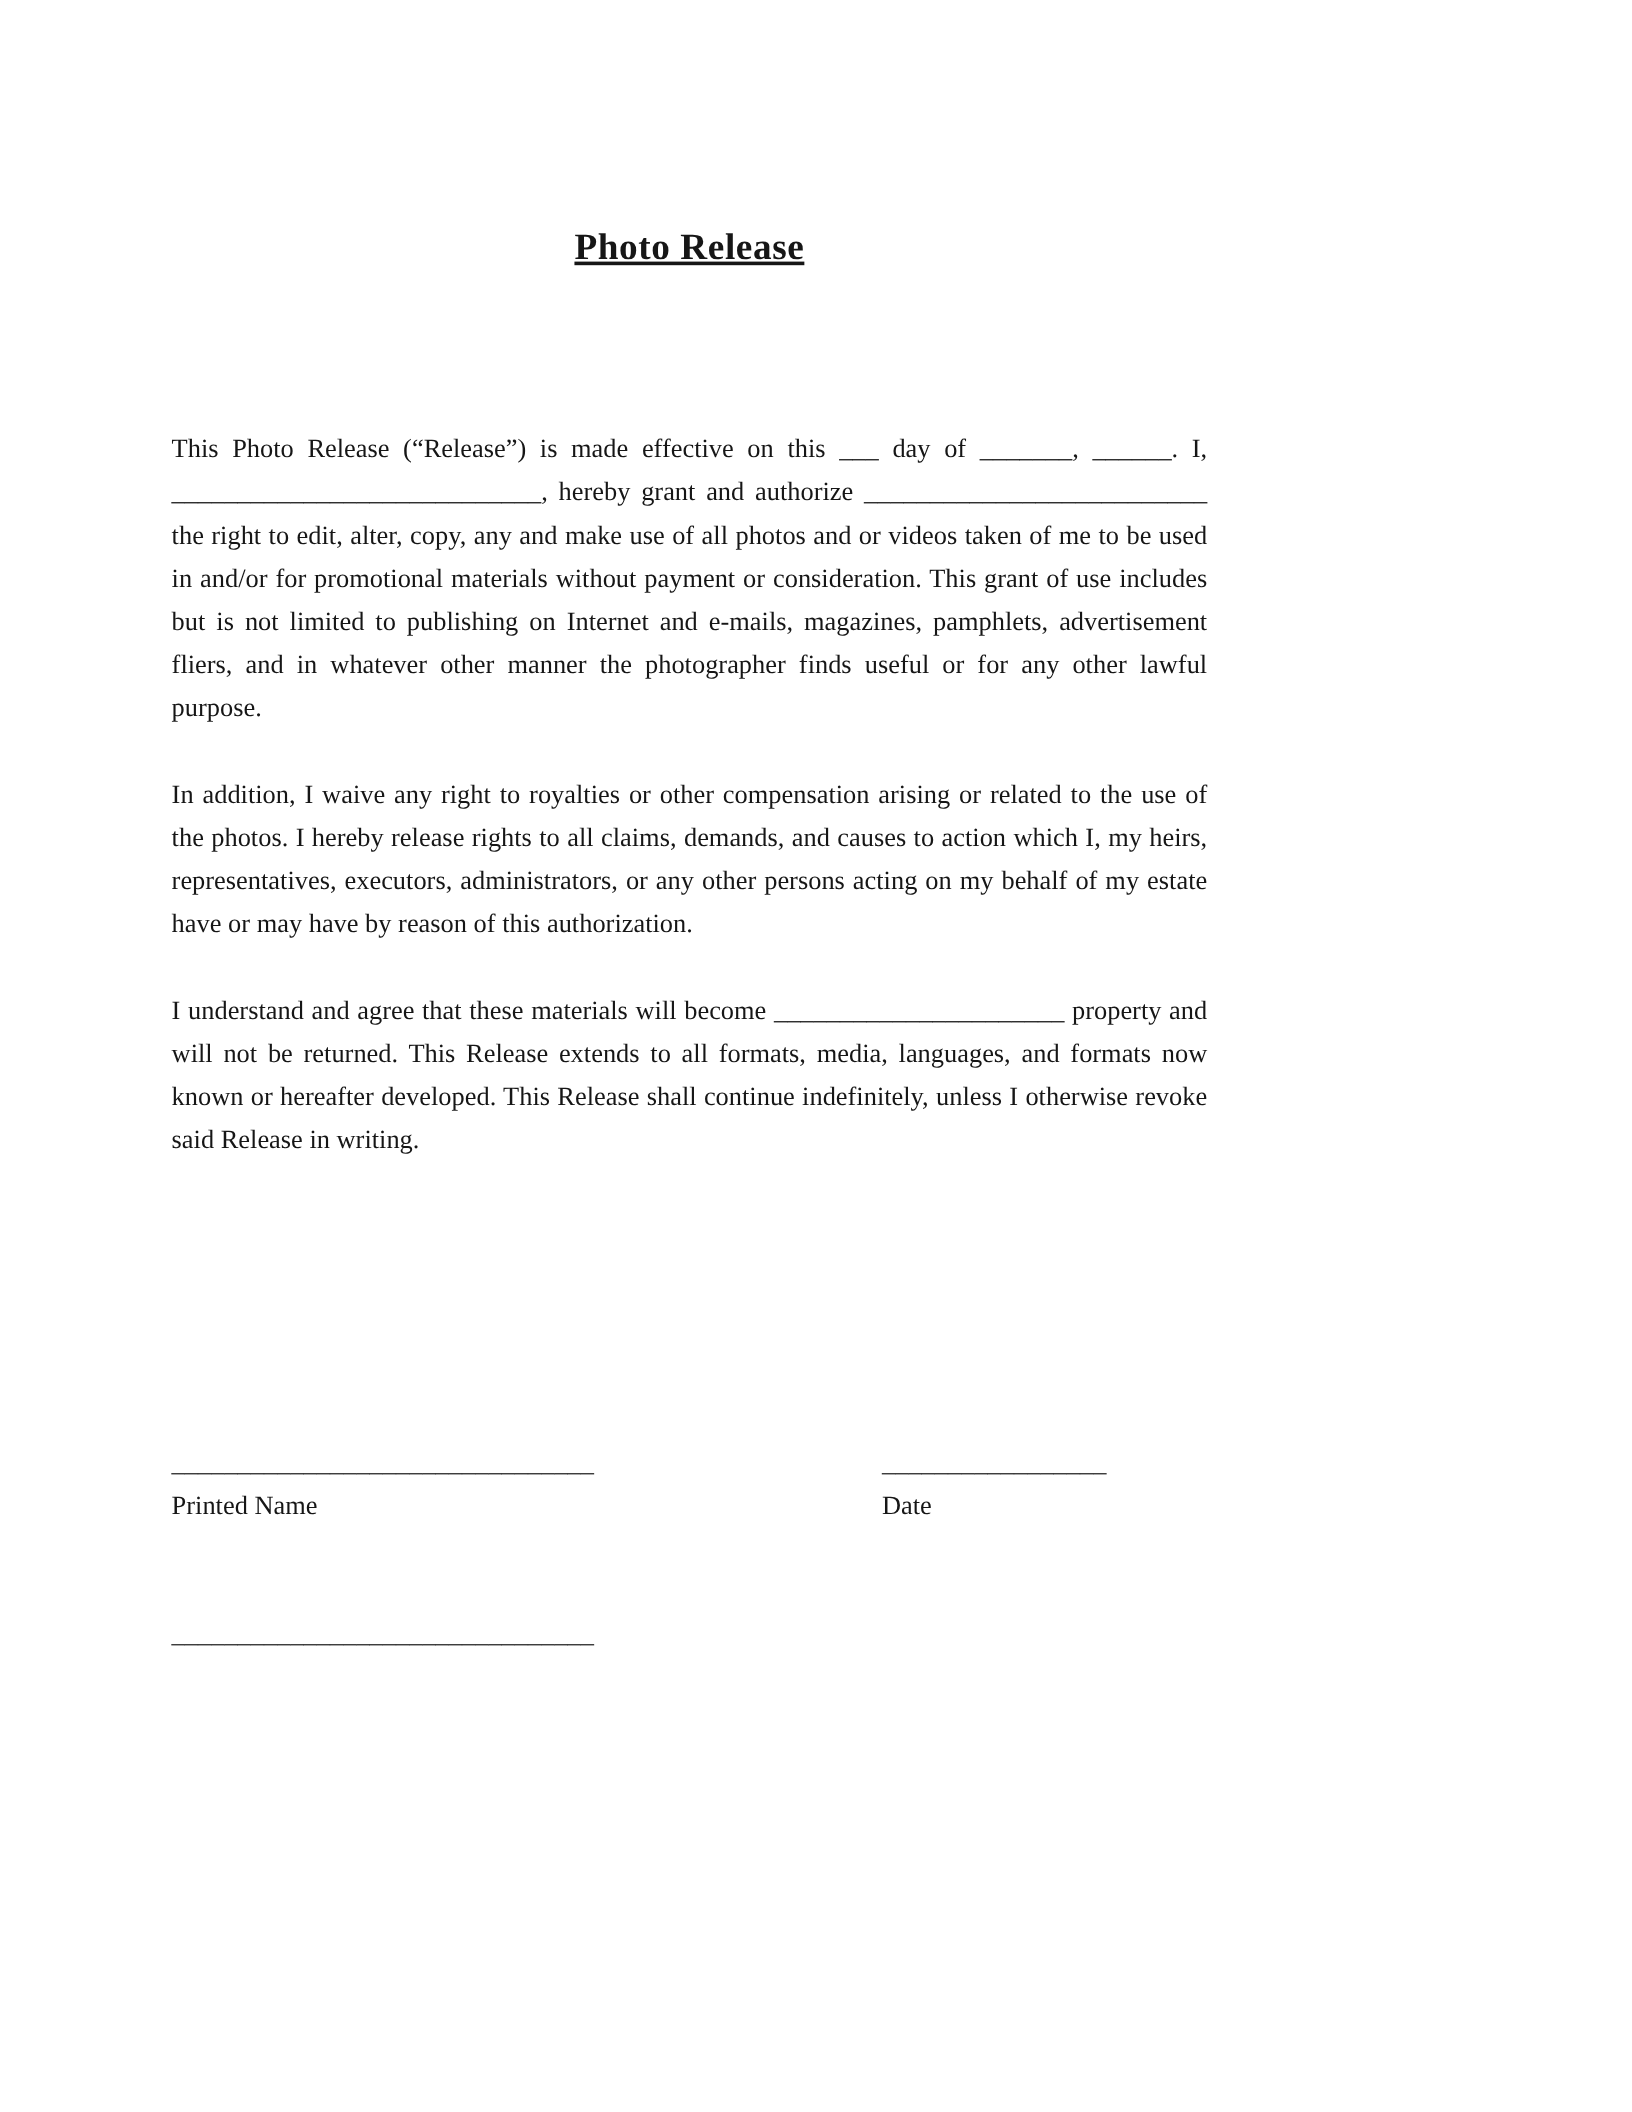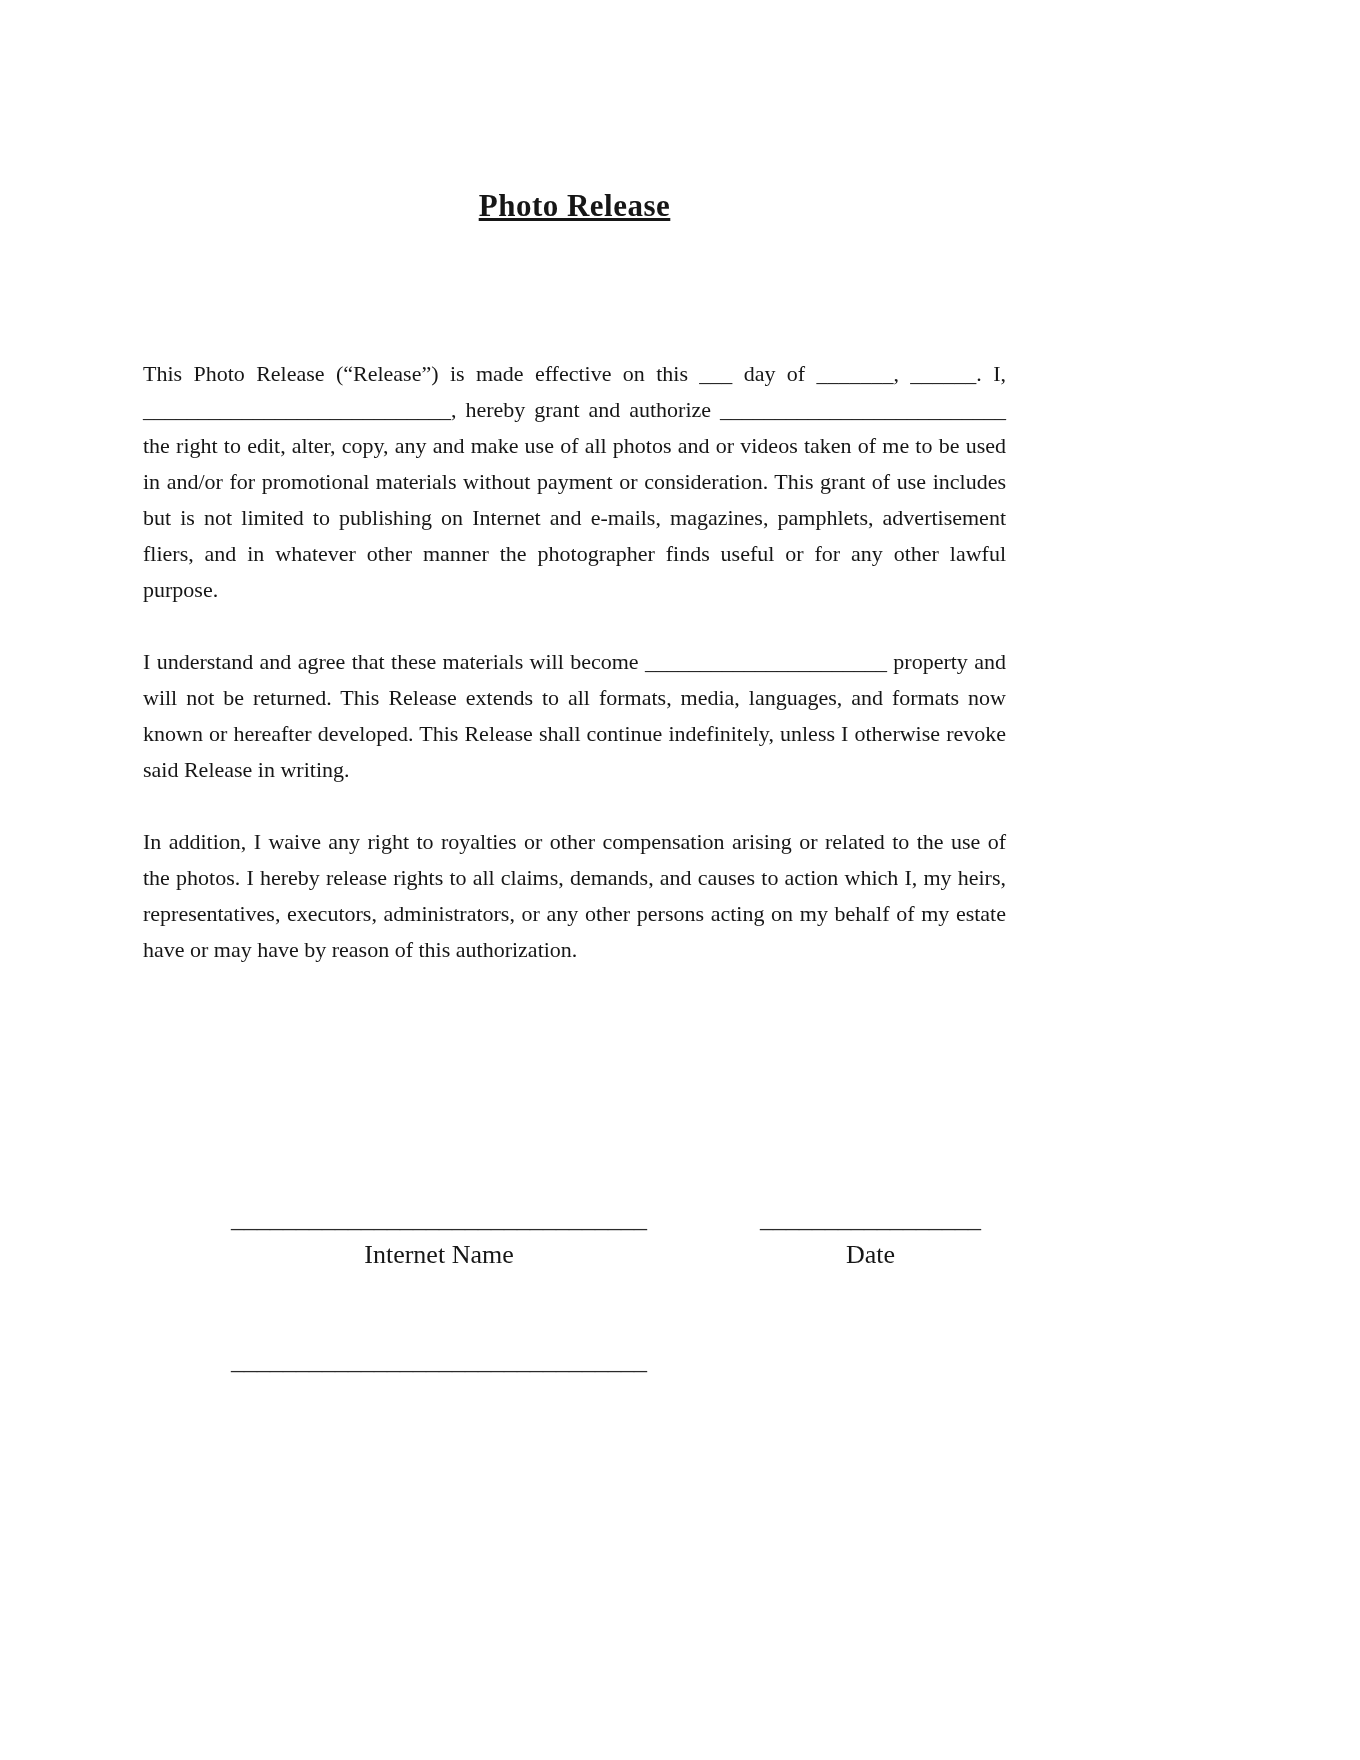--- a/index.html
+++ b/index.html
@@ -30,23 +30,22 @@
     letter-spacing: 0.5px;
   }
   .para {
     font-size: 22px;
     line-height: 36px;
     text-align: justify;
     margin: 0 0 36px 0;
   }
   .sig-row {
     display: flex;
-    font-size: 26px;
+    font-size: 22px;
     line-height: 36px;
-    text-align: center;
   }
   .sig-row-1 {
     margin-top: 233px;
   }
   .sig-row-2 {
     margin-top: 70px;
   }
   .sig-col-left {
     width: 592px;
     flex: 0 0 592px;
@@ -64,28 +63,28 @@
 </style>
 </head>
 <body>
 
 <div class="page">
 
   <h1 class="title">Photo Release</h1>
 
   <p class="para">This Photo Release (“Release”) is made effective on this ___ day of _______, ______. I, ____________________________, hereby grant and authorize __________________________ the right to edit, alter, copy, any and make use of all photos and or videos taken of me to be used in and/or for promotional materials without payment or consideration. This grant of use includes but is not limited to publishing on Internet and e-mails, magazines, pamphlets, advertisement fliers, and in whatever other manner the photographer finds useful or for any other lawful purpose.</p>
 
+  <p class="para">In addition, I waive any right to royalties or other compensation arising or related to the use of the photos. I hereby release rights to all claims, demands, and causes to action which I, my heirs, representatives, executors, administrators, or any other persons acting on my behalf of my estate have or may have by reason of this authorization.</p>
+
   <p class="para">I understand and agree that these materials will become ______________________ property and will not be returned. This Release extends to all formats, media, languages, and formats now known or hereafter developed. This Release shall continue indefinitely, unless I otherwise revoke said Release in writing.</p>
-
-  <p class="para">In addition, I waive any right to royalties or other compensation arising or related to the use of the photos. I hereby release rights to all claims, demands, and causes to action which I, my heirs, representatives, executors, administrators, or any other persons acting on my behalf of my estate have or may have by reason of this authorization.</p>
 
   <div class="sig-row sig-row-1">
     <div class="sig-col-left">
       <div class="sig-line">________________________________</div>
-      <div class="sig-label">Internet Name</div>
+      <div class="sig-label">Printed Name</div>
     </div>
     <div class="sig-col-right">
       <div class="sig-line">_________________</div>
       <div class="sig-label">Date</div>
     </div>
   </div>
 
   <div class="sig-row sig-row-2">
     <div class="sig-col-left">
       <div class="sig-line">________________________________</div>

